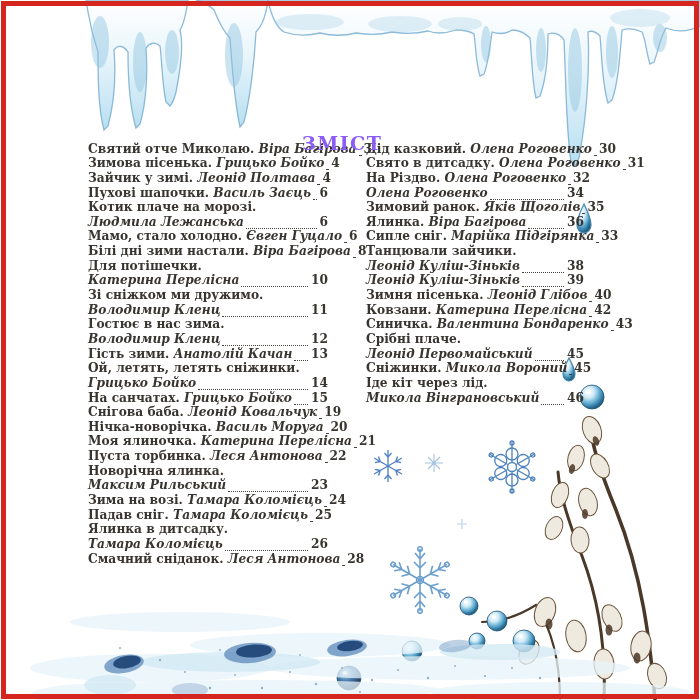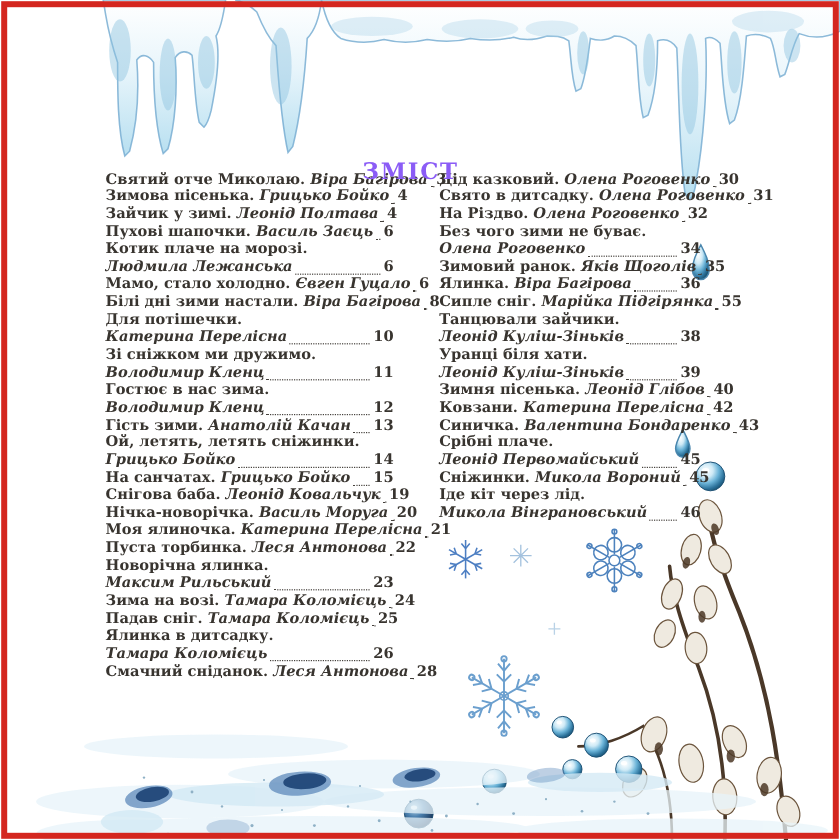--- a/index.html
+++ b/index.html
@@ -383,55 +383,49 @@
       <span class="dots"></span>
       <span class="pg">31</span>
     </div>
     <div class="row">
       <span class="t">На Різдво. </span>
       <span class="a">Олена Роговенко</span>
       <span class="dots"></span>
       <span class="pg">32</span>
     </div>
     <div class="row">
-      <span class="t">Без чого зими не буває.</span>
-    </div>
-    <div class="row">
       <span class="a">Олена Роговенко</span>
       <span class="dots"></span>
       <span class="pg">34</span>
     </div>
     <div class="row">
       <span class="t">Зимовий ранок. </span>
       <span class="a">Яків Щоголів</span>
       <span class="dots"></span>
       <span class="pg">35</span>
     </div>
     <div class="row">
       <span class="t">Ялинка. </span>
       <span class="a">Віра Багірова</span>
       <span class="dots"></span>
       <span class="pg">36</span>
     </div>
     <div class="row">
       <span class="t">Сипле сніг. </span>
       <span class="a">Марійка Підгірянка</span>
       <span class="dots"></span>
-      <span class="pg">55</span>
+      <span class="pg">33</span>
     </div>
     <div class="row">
       <span class="t">Танцювали зайчики.</span>
     </div>
     <div class="row">
       <span class="a">Леонід Куліш-Зіньків</span>
       <span class="dots"></span>
       <span class="pg">38</span>
-    </div>
-    <div class="row">
-      <span class="t">Уранці біля хати.</span>
     </div>
     <div class="row">
       <span class="a">Леонід Куліш-Зіньків</span>
       <span class="dots"></span>
       <span class="pg">39</span>
     </div>
     <div class="row">
       <span class="t">Зимня пісенька. </span>
       <span class="a">Леонід Глібов</span>
       <span class="dots"></span>

